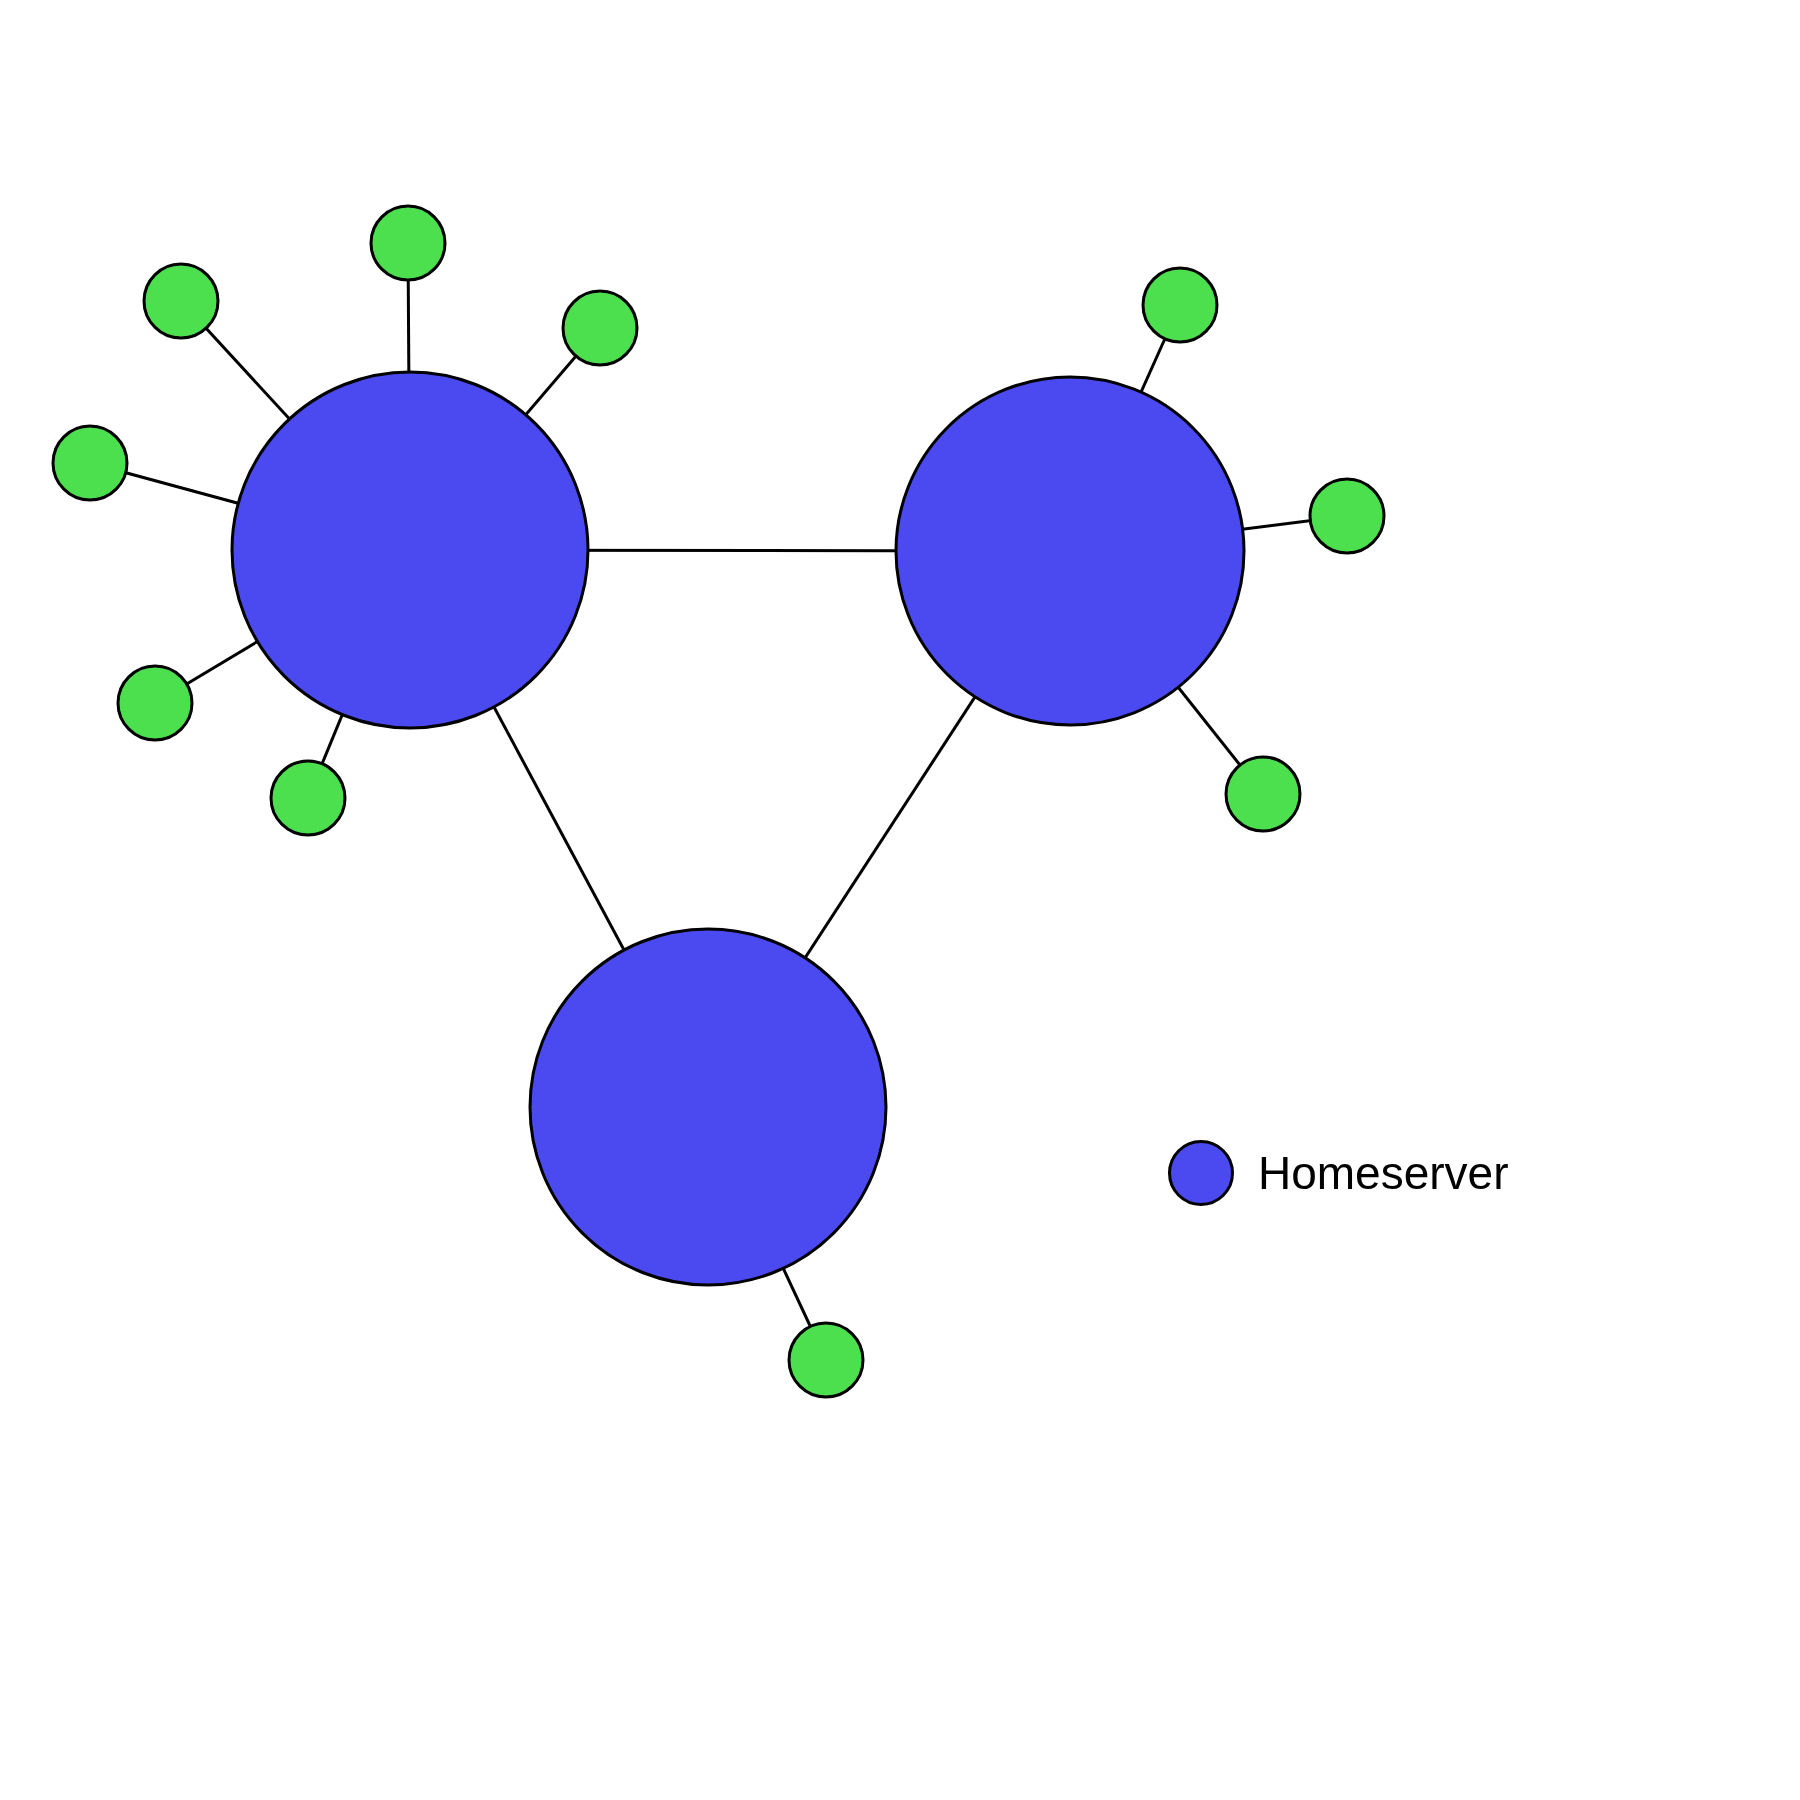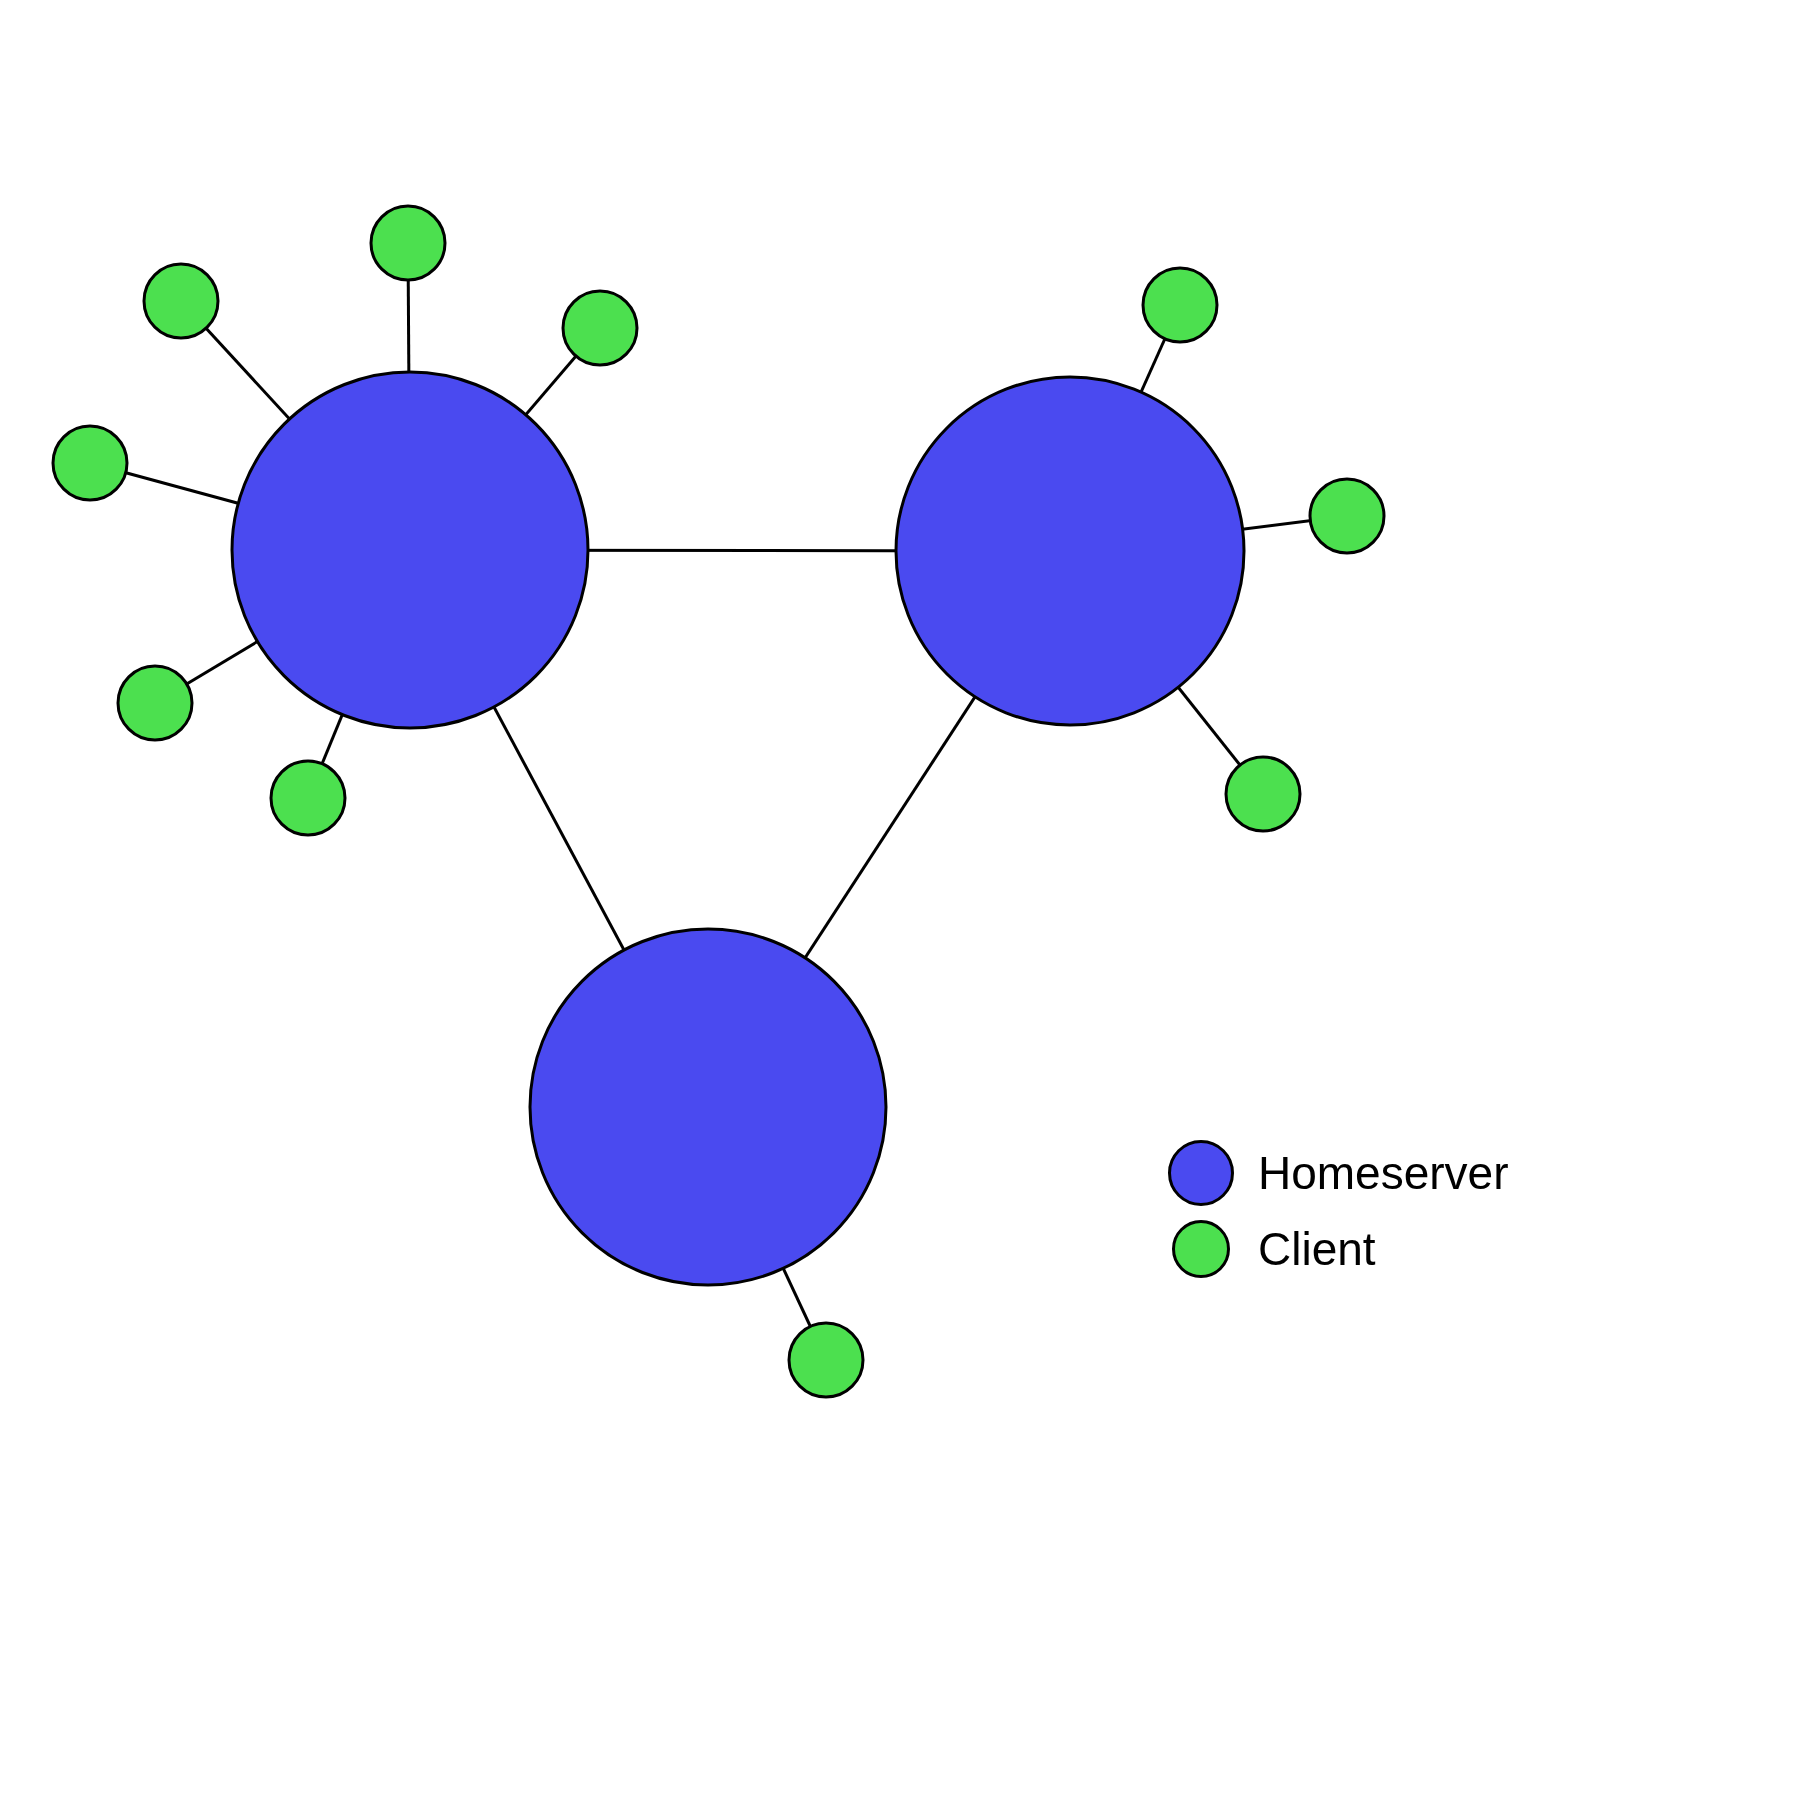--- a/index.html
+++ b/index.html
@@ -22,21 +22,21 @@
     left: 0; top: 0;
     width: 1800px;
     height: 1800px;
     display: block;
   }
   #legend {
     position: absolute;
     left: 1168px;
     top: 1140px;
     display: flex;
-    flex-direction: column;
+    flex-direction: row;
     gap: 14px;
   }
   .legend-row {
     display: flex;
     align-items: center;
     gap: 24px;
   }
   .legend-swatch {
     border: 3px solid #000000;
     border-radius: 50%;
@@ -82,18 +82,14 @@
       <circle cx="1347" cy="516" r="37" fill="#4ce04f" stroke="#000000" stroke-width="3"></circle>
       <circle cx="1263" cy="794" r="37" fill="#4ce04f" stroke="#000000" stroke-width="3"></circle>
       <circle cx="826" cy="1360" r="37" fill="#4ce04f" stroke="#000000" stroke-width="3"></circle>
     </svg>
 
   <div id="legend">
     <div class="legend-row">
       <div class="legend-swatch homeserver" style="background: rgb(74, 74, 240);"></div>
       <div class="legend-label">Homeserver</div>
     </div>
-    <div class="legend-row">
-      <div class="legend-swatch client" style="background: rgb(76, 224, 79);"></div>
-      <div class="legend-label">Client</div>
-    </div>
   </div>
 </div>
 
 </body></html>

